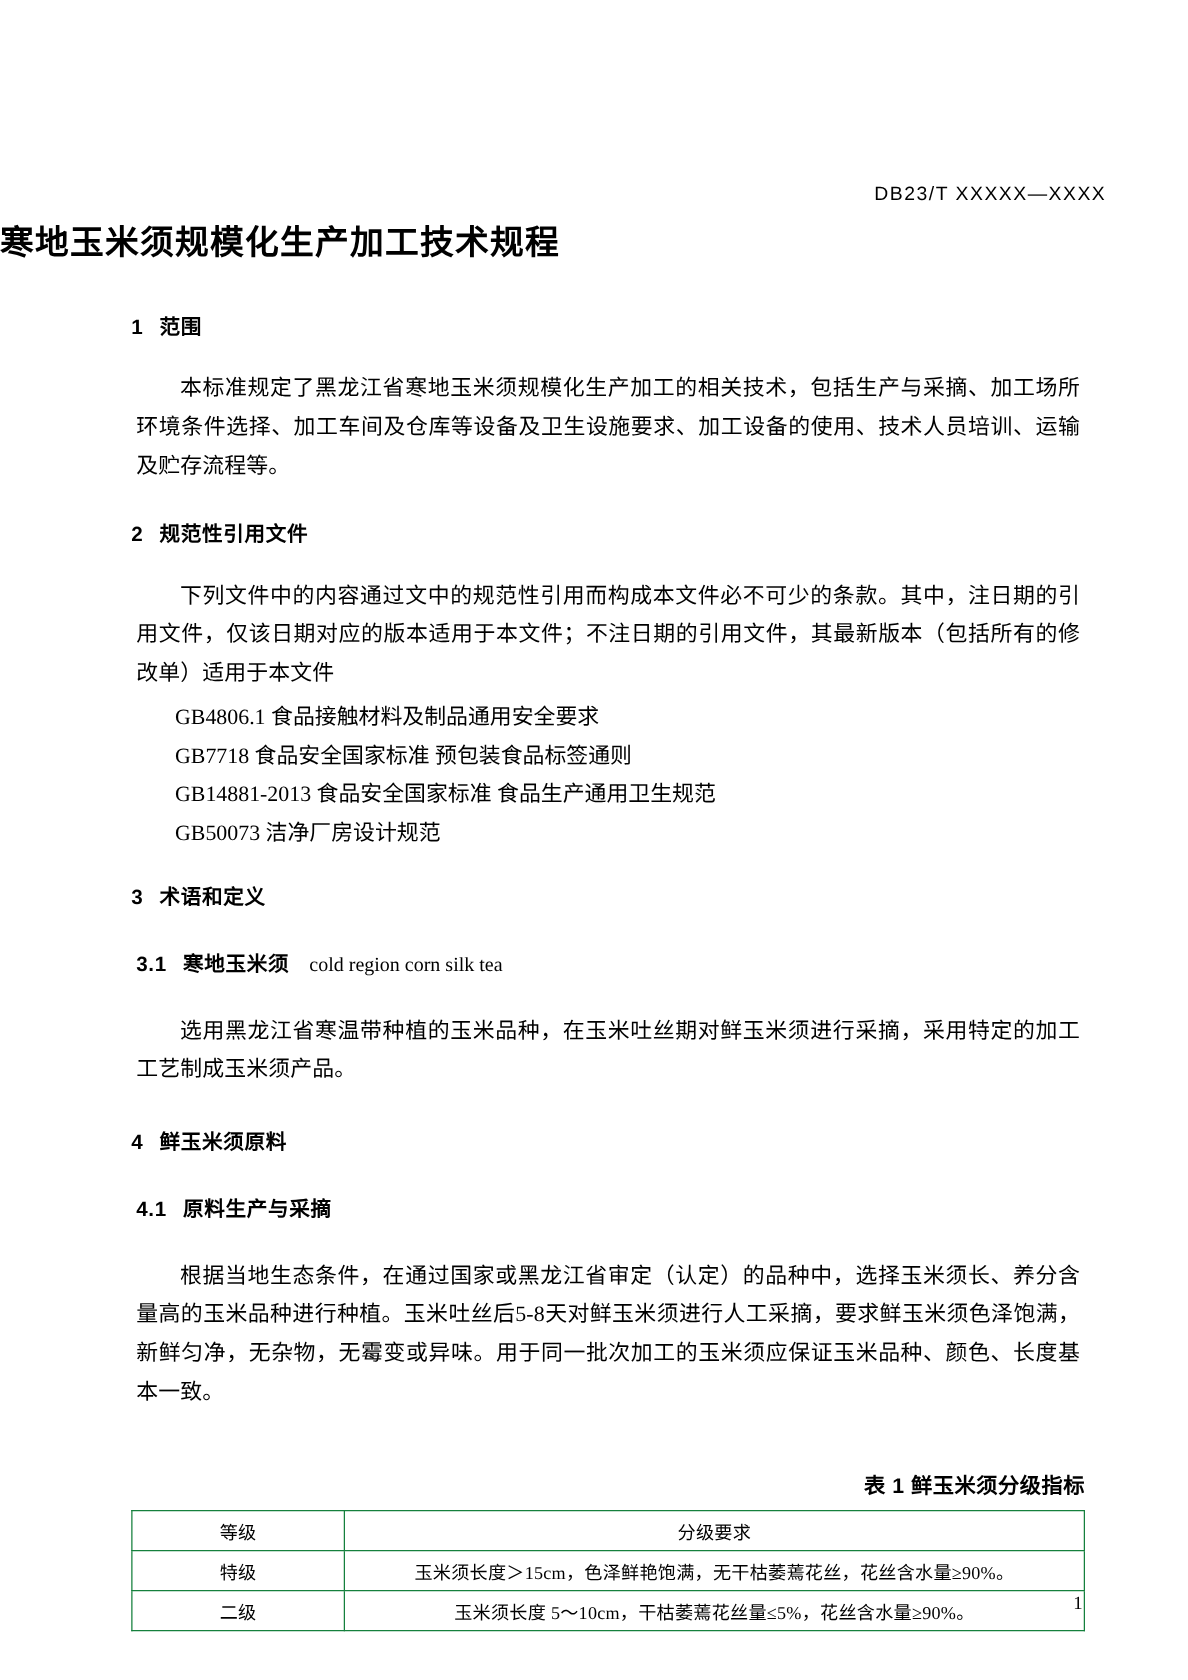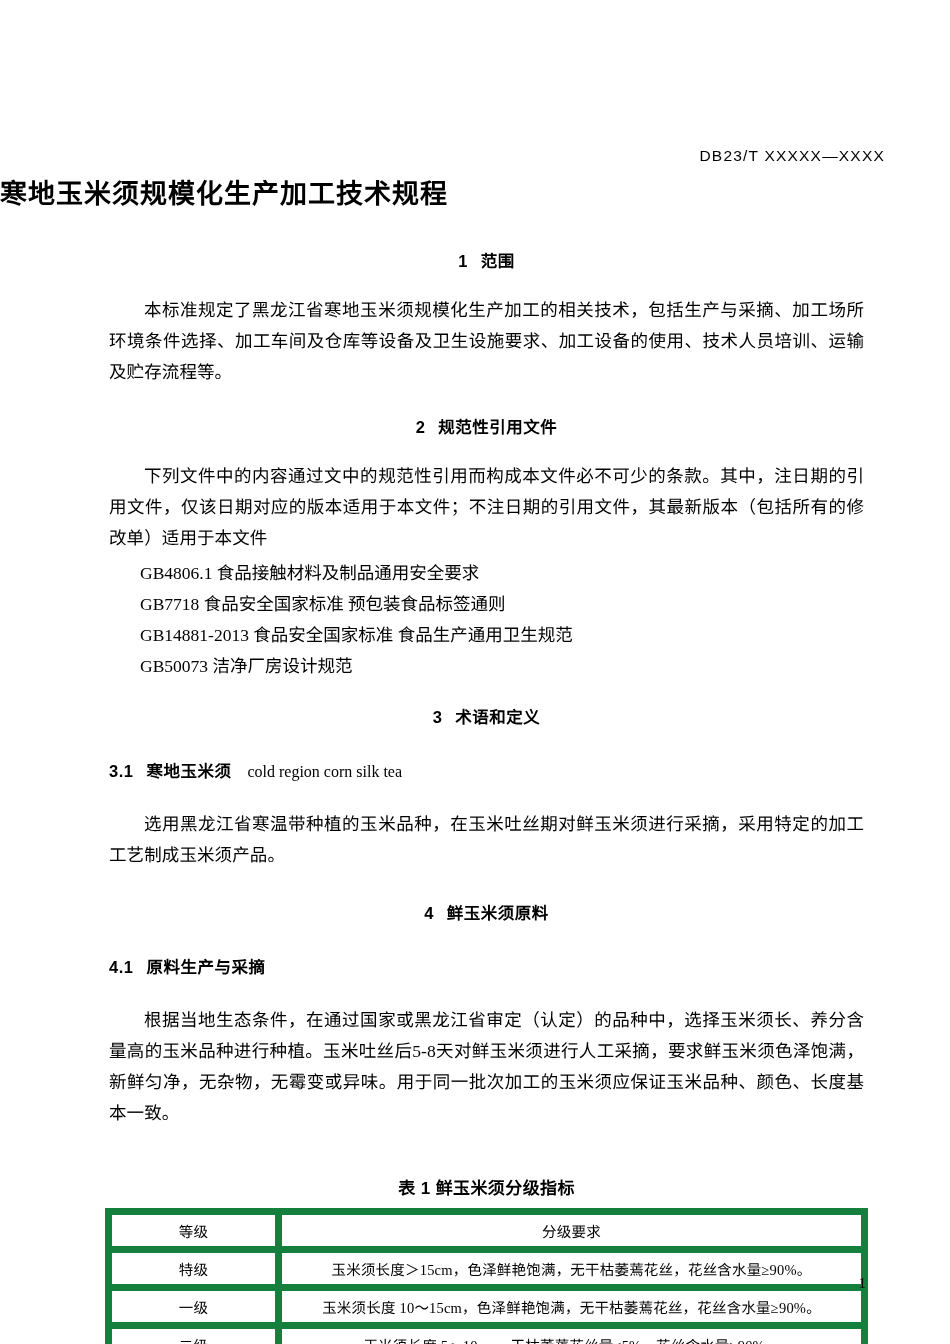--- a/index.html
+++ b/index.html
@@ -54,21 +54,20 @@
     left: 105px;
     width: 763px;
   }
   h2.sec {
     font-family: "Liberation Sans", "DejaVu Sans", sans-serif;
     font-weight: bold;
     font-size: 16.5px;
     margin: 0;
     padding: 0;
     letter-spacing: 0.5px;
-    text-align: center;
   }
   h2.sec .num { font-weight: bold; margin-right: 13px; }
   h3.subsec {
     font-family: "Liberation Sans", "DejaVu Sans", sans-serif;
     font-weight: bold;
     font-size: 16.5px;
     margin: 4px;
     padding: 0;
     letter-spacing: 0.5px;
   }
@@ -94,36 +93,36 @@
     font-size: 17.5px;
     line-height: 31px;
     text-indent: 2em;
     white-space: nowrap;
   }
   .gap-after-head { height: 19px; }
   .gap-before-head { height: 22px; }
   .gap-small { height: 11px; }
   
   .table-caption {
-    text-align: center;
+    text-align: right;
     font-family: "Liberation Sans", "DejaVu Sans", sans-serif;
     font-weight: bold;
     font-size: 17px;
     margin: 0;
     letter-spacing: 0.4px;
   }
   table.grade-table {
     border-collapse: collapse;
     width: 763px;
     table-layout: fixed;
     font-size: 14.5px;
   }
   table.grade-table th,
   table.grade-table td {
-    border: 7px solid #15803d;
+    border: 1px solid #15803d;
     text-align: center;
     vertical-align: middle;
     height: 29px;
     padding: 1px 4px;
     font-weight: normal;
     font-family: "Liberation Serif", "DejaVu Serif", serif;
     letter-spacing: 0.2px;
     white-space: nowrap;
   }
   table.grade-table col.c-grade { width: 170px; }
@@ -207,24 +206,20 @@
           <th>等级</th>
           <th>分级要求</th>
         </tr>
       </thead>
       <tbody>
         <tr>
           <td>特级</td>
           <td>玉米须长度＞15cm，色泽鲜艳饱满，无干枯萎蔫花丝，花丝含水量≥90%。</td>
         </tr>
         <tr>
-          <td>一级</td>
-          <td>玉米须长度 10～15cm，色泽鲜艳饱满，无干枯萎蔫花丝，花丝含水量≥90%。</td>
-        </tr>
-        <tr>
           <td>二级</td>
           <td>玉米须长度 5～10cm，干枯萎蔫花丝量≤5%，花丝含水量≥90%。</td>
         </tr>
 
       </tbody>
     </table>
 
   </div>
 
   <div class="page-number">1</div>

